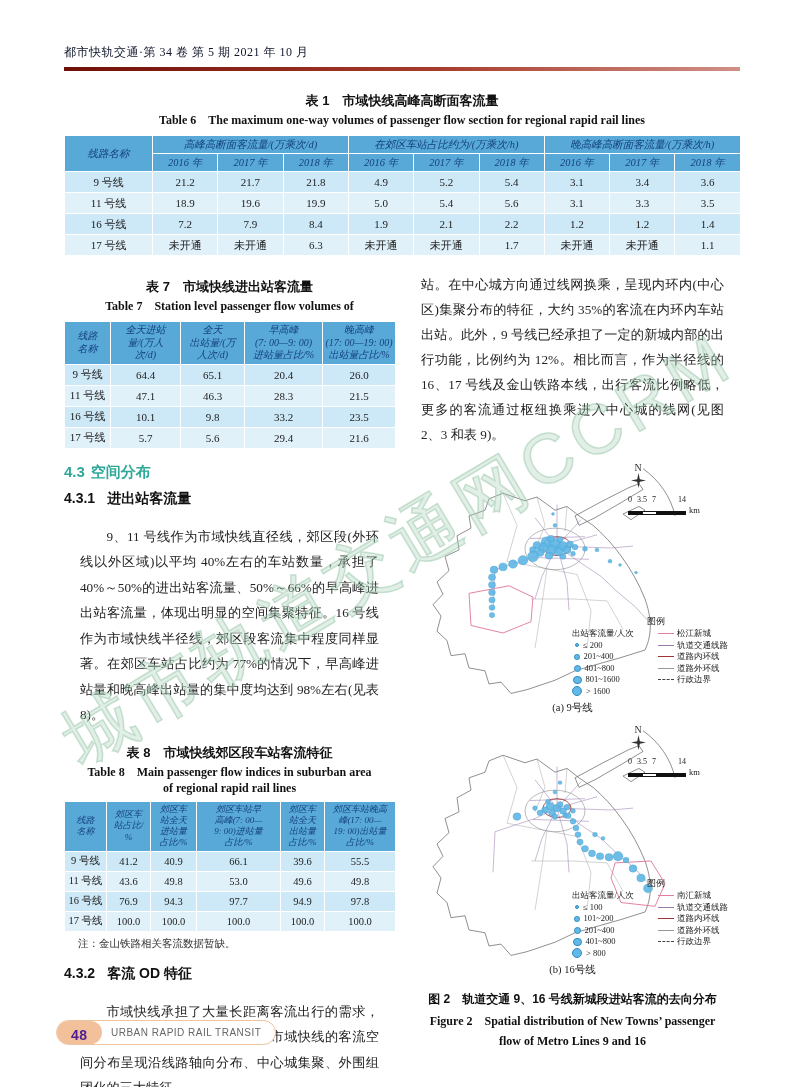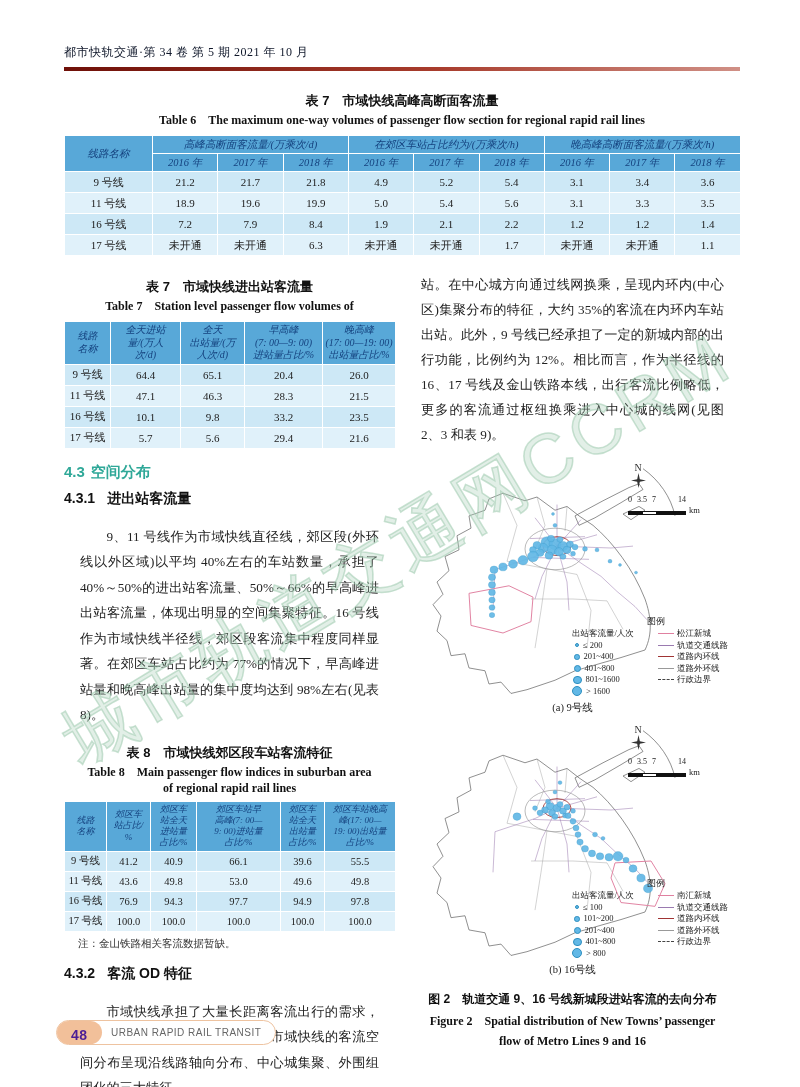--- a/index.html
+++ b/index.html
@@ -123,21 +123,21 @@
 </style>
 </head>
 <body>
 
 <div class="page">
 
   <div class="journal-header">都市快轨交通·第 34 卷  第 5 期  2021 年 10 月</div>
   <div class="rule"></div>
 
   <div class="t6-wrap">
-    <div class="tbl-title-zh">表 7　市域快线高峰高断面客流量</div>
+    <div class="tbl-title-zh">表 1　市域快线高峰高断面客流量</div>
     <div class="tbl-title-en">Table 6　The maximum one-way volumes of passenger flow section for regional rapid rail lines</div>
     <table class="dtable t6">
       <colgroup>
         <col style="width:88px">
           <col span="9" style="width:65.3px">
       </colgroup>
       <thead>
         <tr>
           <th rowspan="2">线路名称</th>
           <th colspan="3">高峰高断面客流量/(万乘次/d)</th>

